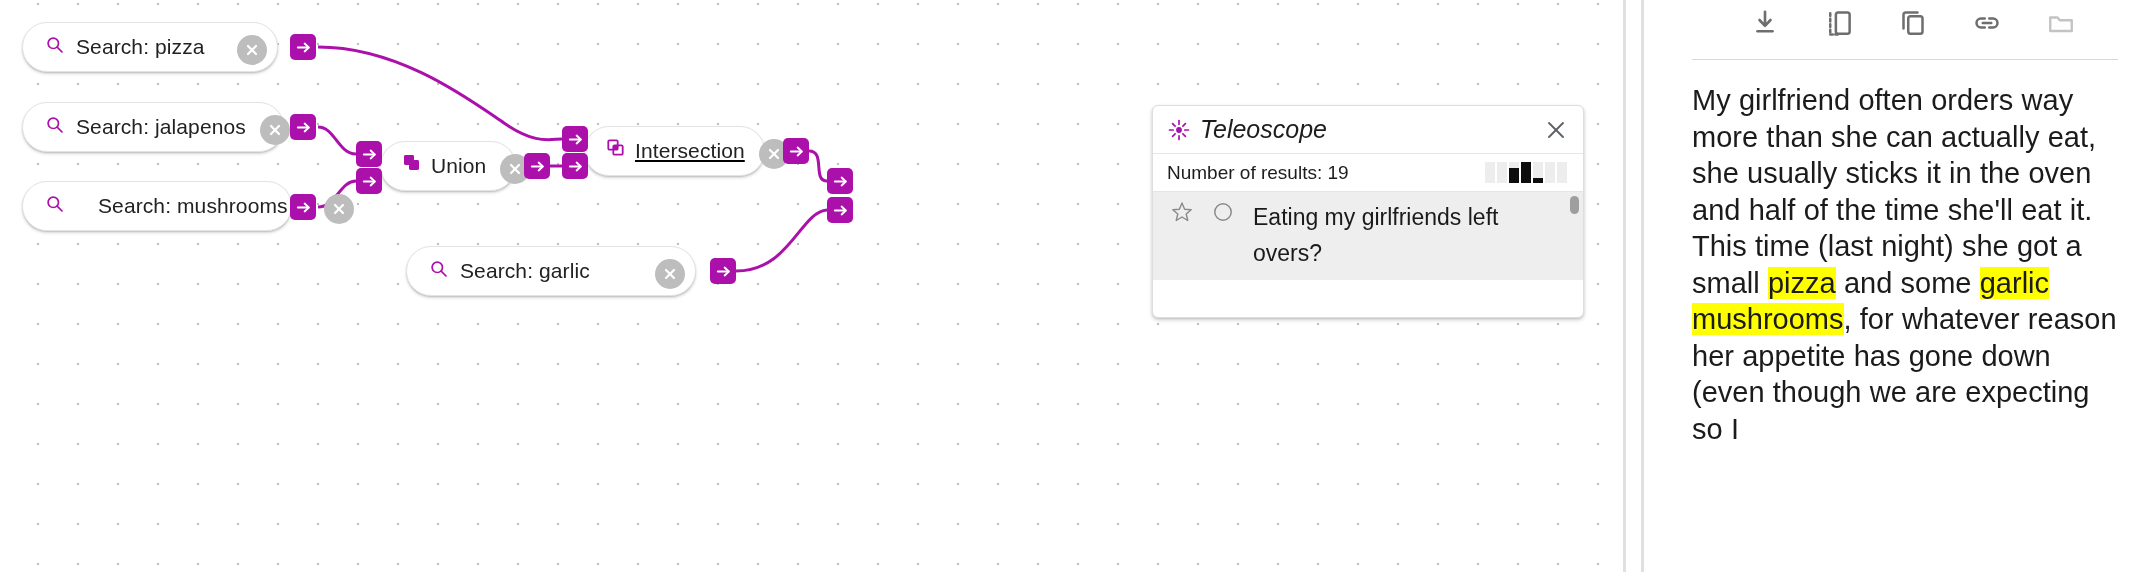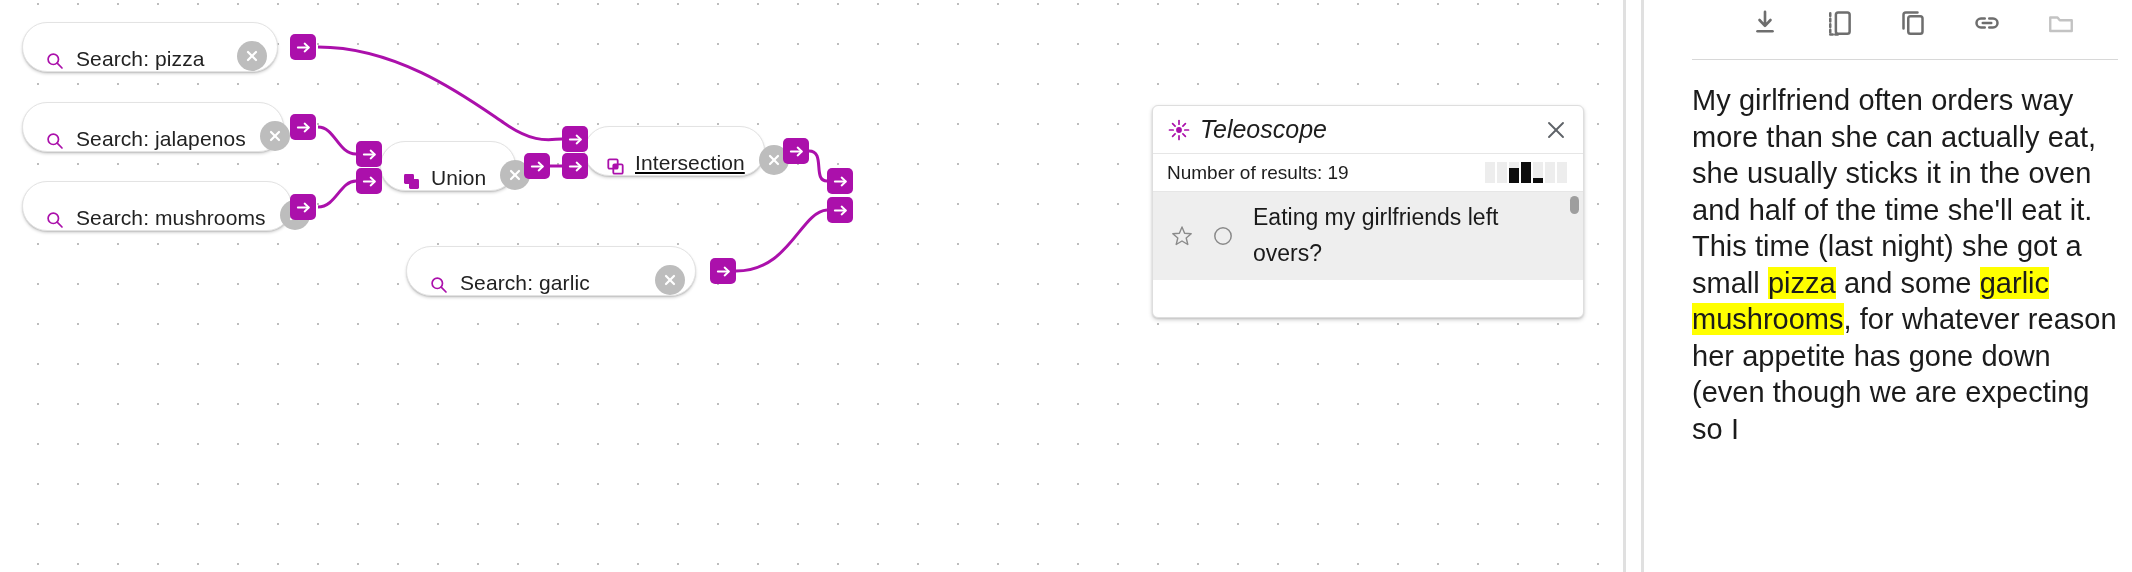--- a/index.html
+++ b/index.html
@@ -19,21 +19,21 @@
     background-image: radial-gradient(circle, #bdbdbd 1.1px, transparent 1.2px);
     background-size: 40px 40px;
     background-position: 18px 24px;
     overflow: hidden;
     flex: 0 0 1610px;
   }
   #edges { position: absolute; left: 0; top: 0; width: 1610px; height: 572px; pointer-events: none; }
 
   .node {
     position: absolute;
-    display: flex; align-items: flex-end;
+    display: flex; align-items: flex-start;
     background: #ffffff;
     border: 1px solid #e3e3e3;
     border-radius: 999px;
     box-shadow: 0 2px 3px rgba(0,0,0,0.16), 0 1px 1px rgba(0,0,0,0.10);
     height: 50px;
     padding: 12px 10px 0 22px;
     white-space: nowrap;
   }
   .node .n-icon { flex: 0 0 auto; display: flex; align-items: center; margin-right: 11px; }
   .node .n-label {
@@ -84,21 +84,21 @@
     height: 38px; flex: 0 0 38px;
     padding: 0 16px 0 14px;
     border-bottom: 1px solid #e6e6e6;
   }
   #teleoscope .tl-count { font-size: 19px; color: #1d1d1d; flex: 1 1 auto; }
   .spark { display: flex; align-items: flex-end; height: 21px; gap: 2px; }
   .spark .bar-bg { width: 10px; height: 21px; background: #ededed; position: relative; }
   .spark .bar-bg .fill { position: absolute; left: 0; bottom: 0; width: 100%; background: #0d0d0d; }
 
   #teleoscope .tl-list { flex: 1 1 auto; position: relative; overflow: hidden; }
-  .tl-row { display: flex; align-items: center; padding: 8px 20px 8px 12px; }
+  .tl-row { display: flex; align-items: flex-start; padding: 8px 20px 8px 12px; }
   .tl-row.sel { background: #eeeeee; }
   .tl-row .r-star { flex: 0 0 34px; display: flex; align-items: center; justify-content: center; }
   .tl-row .r-circle { flex: 0 0 48px; display: flex; align-items: center; justify-content: center; }
   .tl-row .r-text {
     font-size: 23px; color: #1a1a1a; line-height: 1.56;
     flex: 1 1 auto; padding-left: 6px;
   }
   .tl-sb {
     position: absolute; right: 4px; top: 4px; width: 9px; height: 108px;
   }
@@ -171,21 +171,21 @@
           <span class="n-label">Search: jalapenos</span>
           <span class="n-close">
             <svg width="18" height="18" viewBox="0 0 18 18">
               <g stroke="#ffffff" stroke-width="2.2" stroke-linecap="round">
                 <line x1="5" y1="5" x2="13" y2="13"></line>
                 <line x1="13" y1="5" x2="5" y2="13"></line>
               </g>
             </svg>
           </span>
         </div>
-        <div class="node" style="left: 22px; top: 181px; width: 270px;">
+        <div class="node" style="left: 22px; top: 181px; width: 270px; gap: 22px;">
           <span class="n-icon">
             <svg width="20" height="20" viewBox="0 0 20 20">
               <circle cx="8.3" cy="8.3" r="5.2" fill="none" stroke="#AB10AB" stroke-width="1.7"></circle>
               <line x1="12.2" y1="12.2" x2="17" y2="17" stroke="#AB10AB" stroke-width="1.7" stroke-linecap="round"></line>
             </svg>
           </span>
           <span class="n-label">Search: mushrooms</span>
           <span class="n-close">
             <svg width="18" height="18" viewBox="0 0 18 18">
               <g stroke="#ffffff" stroke-width="2.2" stroke-linecap="round">

